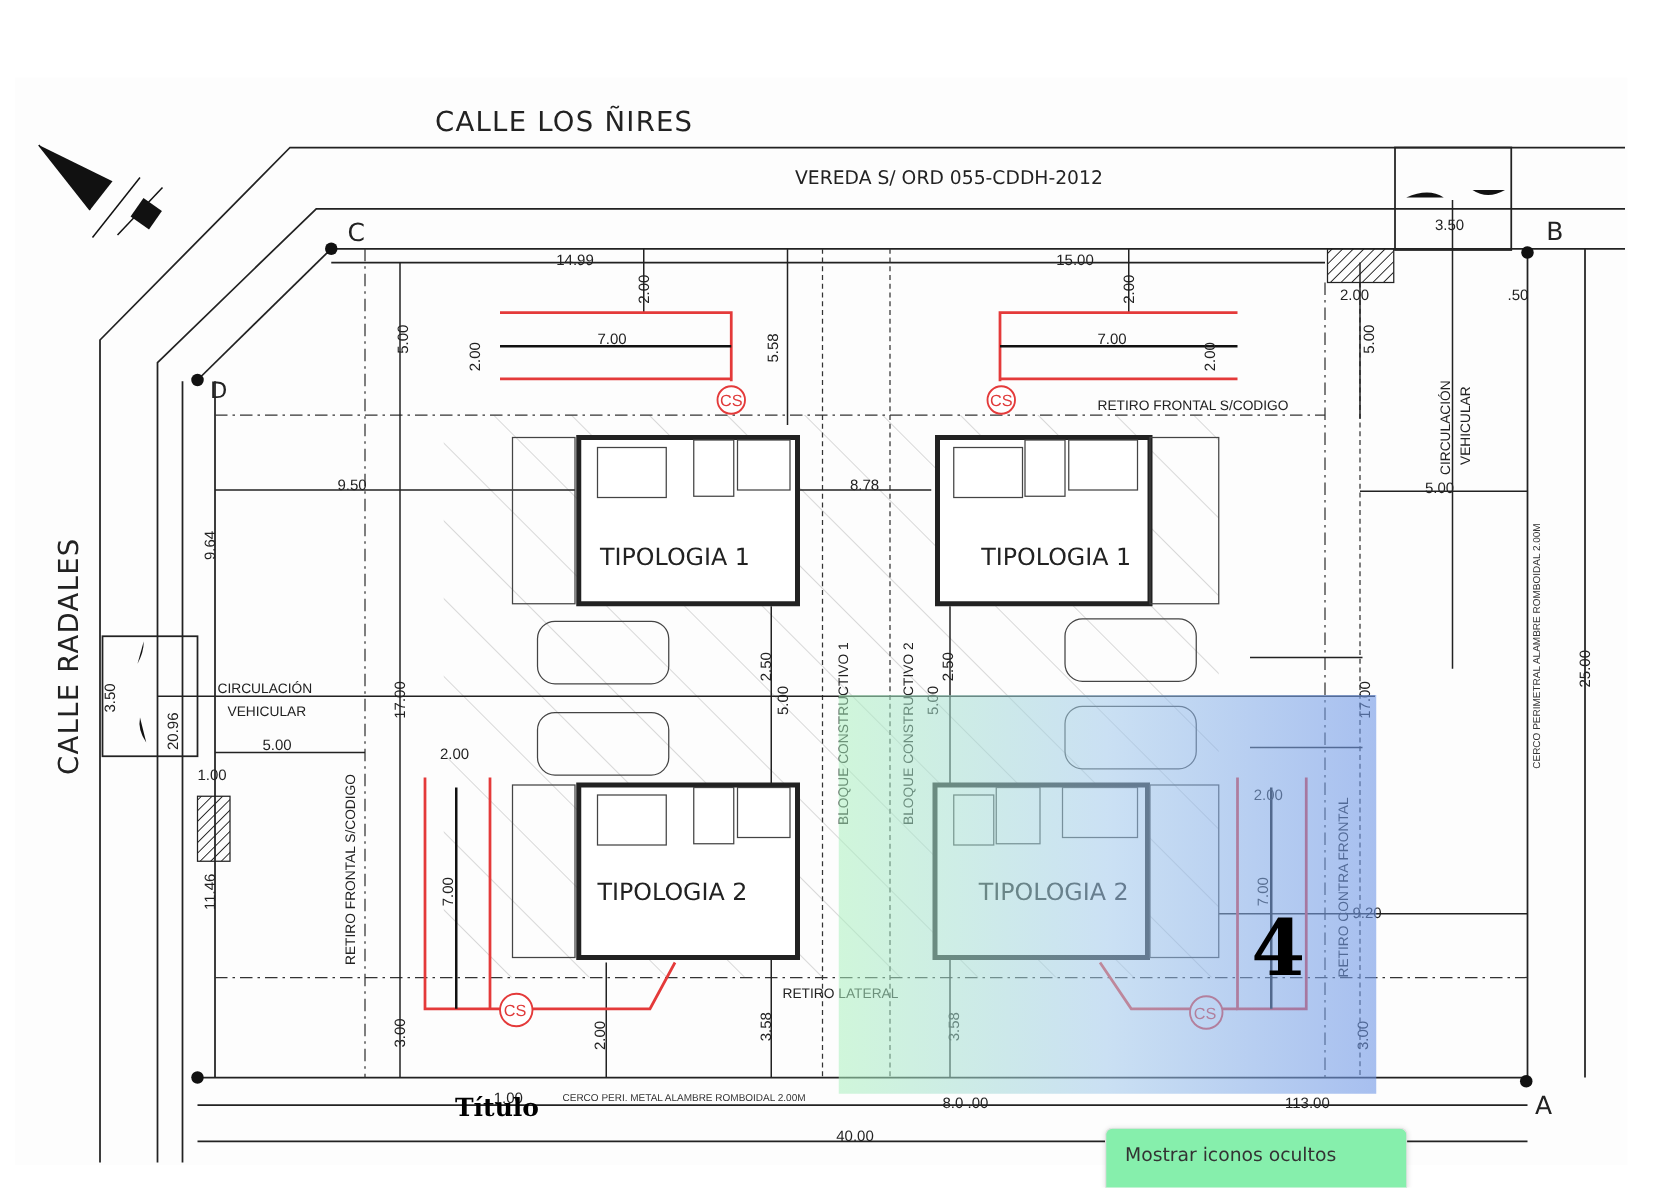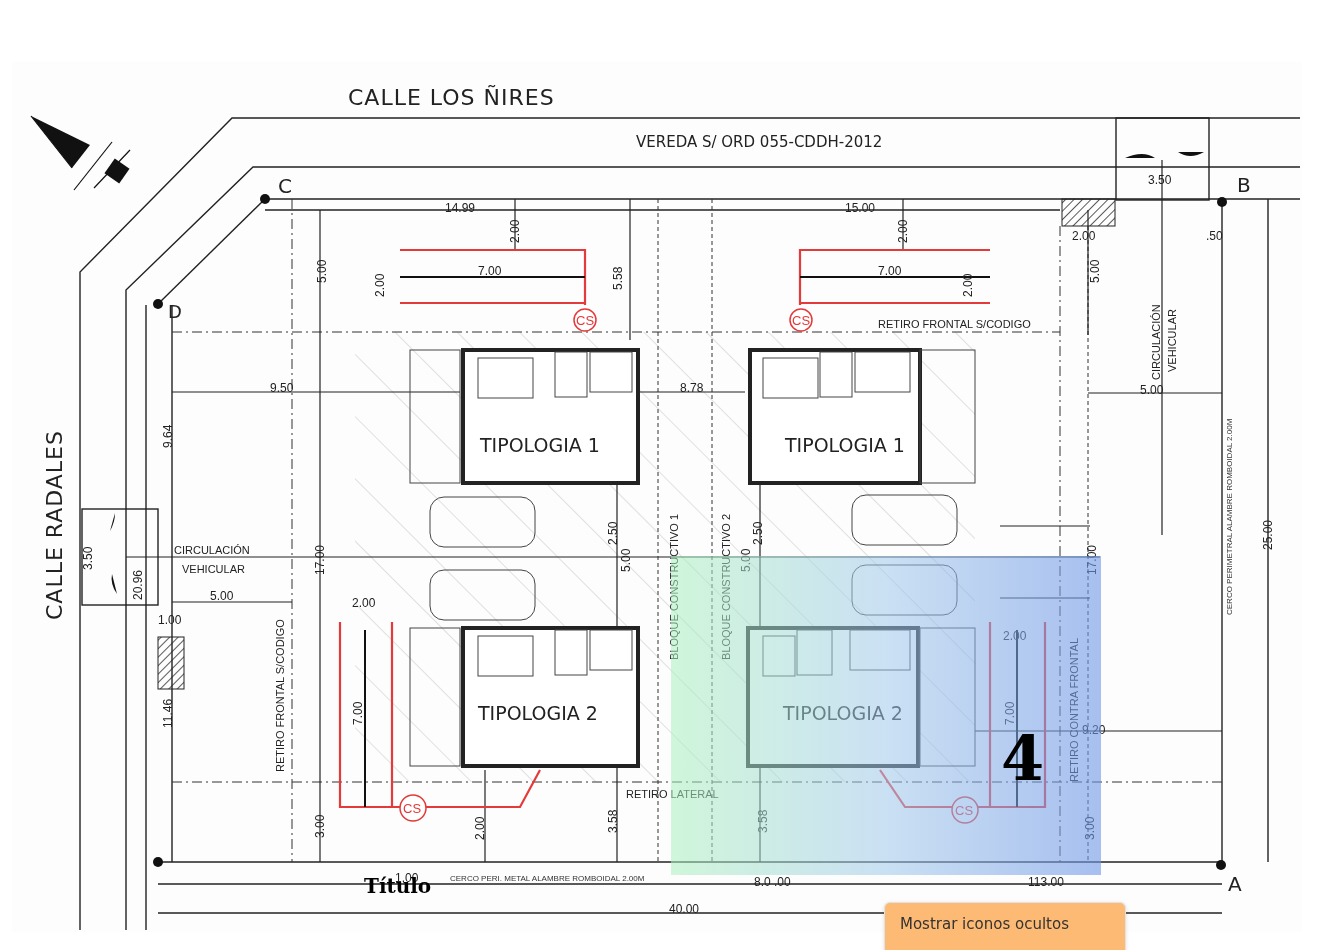--- a/index.html
+++ b/index.html
@@ -9,21 +9,21 @@
   .dim{font-family:"Liberation Sans",sans-serif;font-size:12px;fill:#222;}
   .street{font-family:"DejaVu Sans",sans-serif;font-size:22px;fill:#222;letter-spacing:1px;}
   .typ{font-family:"DejaVu Sans",sans-serif;font-size:19px;fill:#222;}
   .small{font-family:"Liberation Sans",sans-serif;font-size:11px;fill:#222;}
   .tiny{font-family:"Liberation Sans",sans-serif;font-size:8px;fill:#333;}
   .csc{font-family:"Liberation Sans",sans-serif;font-size:13px;fill:#e03a3a;}
   #highlight{position:absolute;left:671px;top:556px;width:430px;height:319px;
     background:linear-gradient(90deg,rgba(170,240,190,0.55) 0%,rgba(160,200,235,0.55) 50%,rgba(110,150,230,0.6) 100%);}
   #zone-number{position:absolute;left:1001px;top:728px;font-family:"DejaVu Serif",serif;font-weight:bold;font-size:62px;color:#000;line-height:1;}
   #title-label{position:absolute;left:364px;top:876px;font-family:"DejaVu Serif",serif;font-weight:bold;font-size:20px;color:#000;line-height:1;}
-  #tooltip{position:absolute;left:884px;top:902px;width:240px;height:48px;background:#fdba74;border:1px solid #e2e2e2;border-bottom:none;border-radius:6px 6px 0 0;box-shadow:0 1px 4px rgba(0,0,0,0.12);text-align:right;}
+  #tooltip{position:absolute;left:884px;top:902px;width:240px;height:48px;background:#86efac;border:1px solid #e2e2e2;border-bottom:none;border-radius:6px 6px 0 0;box-shadow:0 1px 4px rgba(0,0,0,0.12);text-align:right;}
   #tooltip span{position:absolute;left:15px;top:12px;font-family:"DejaVu Sans",sans-serif;font-size:15px;color:#333;}
 </style>
 </head>
 <body>
 
 <svg id="plan" width="1344" height="950" viewBox="0 0 1344 950" xmlns="http://www.w3.org/2000/svg">
 
   <rect x="12" y="62" width="1290" height="870" fill="#fdfdfd"></rect>
 
   <g>

